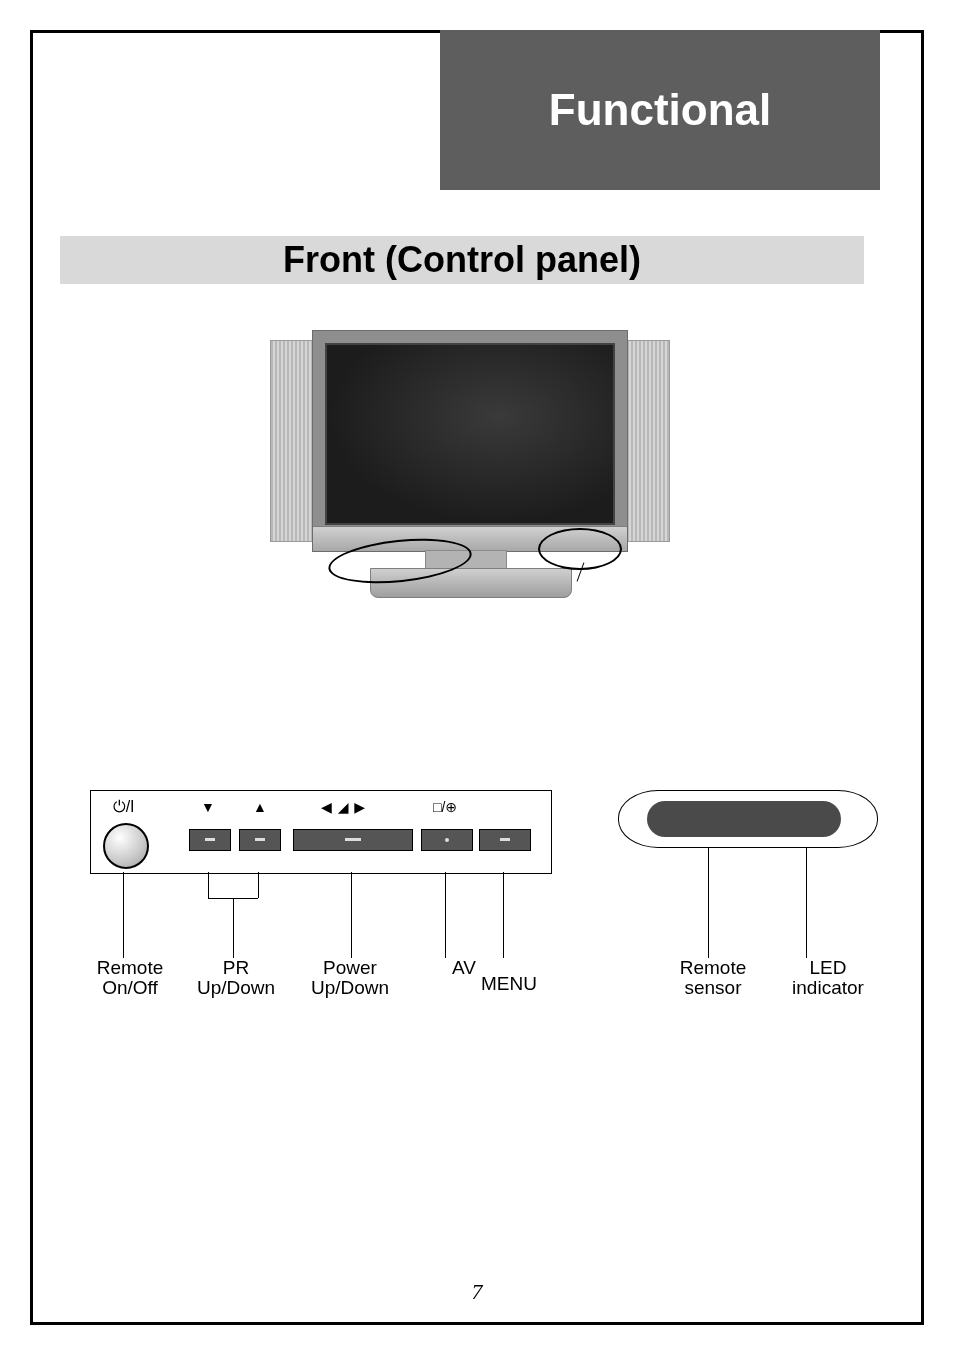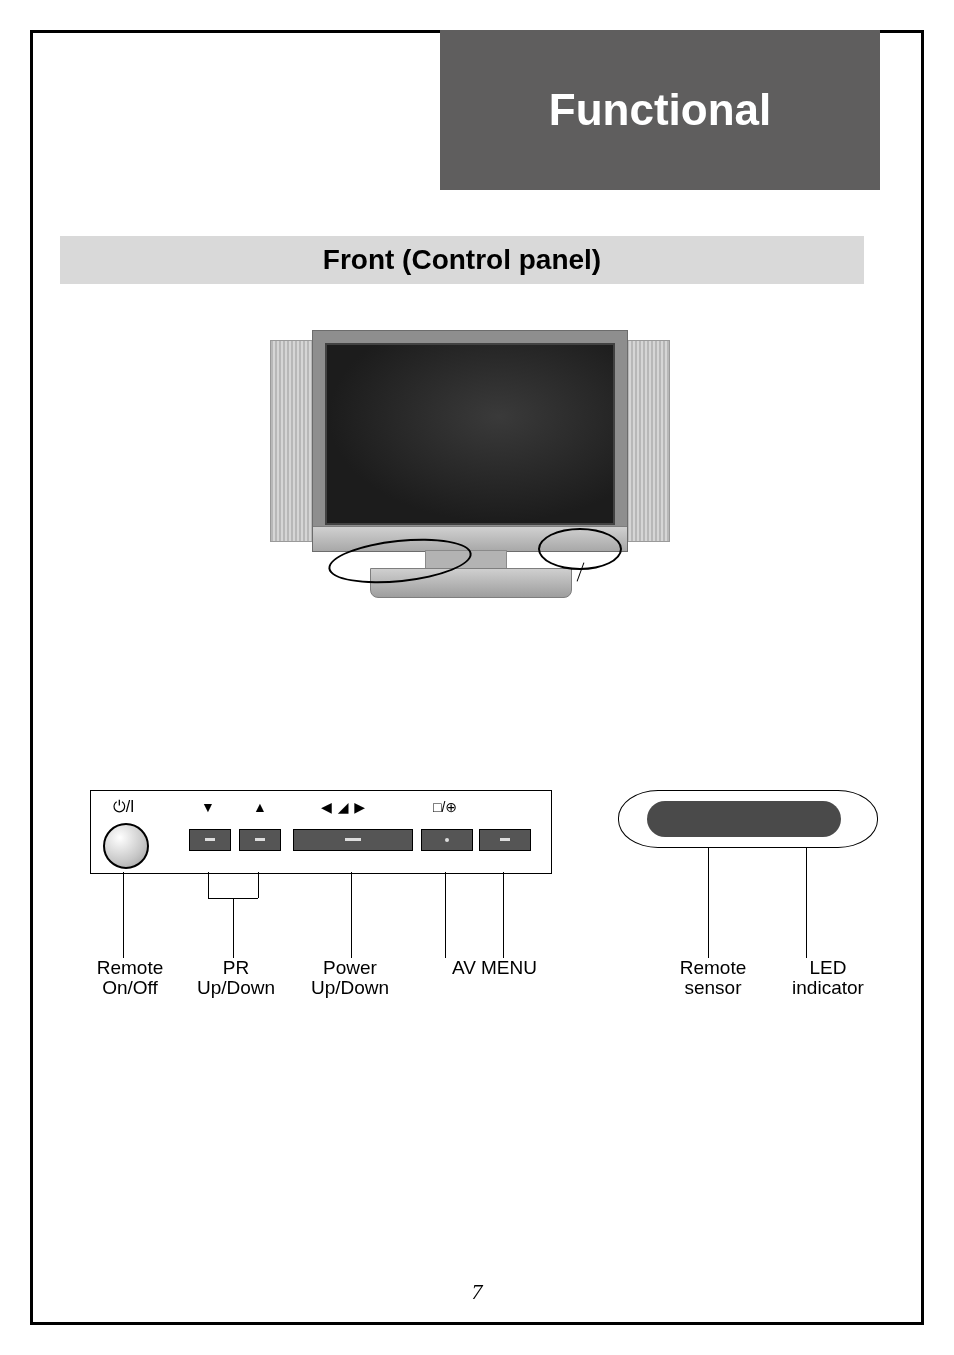--- a/index.html
+++ b/index.html
@@ -48,21 +48,21 @@
     left: 60px;
     right: 90px;
     top: 236px;
     height: 48px;
     background: #d9d9d9;
     display: flex;
     align-items: center;
     justify-content: center;
   }
   .section-title {
-    font-size: 28px;
+    font-size: 36px;
     font-weight: 600;
     color: #000;
     font-stretch: condensed;
   }
 
   
   .tv-wrap {
     position: absolute;
     left: 270px;
     top: 330px;
@@ -248,21 +248,21 @@
     height: 46px;
     font-size: 19px;
     line-height: 1.05;
     text-align: center;
   }
   .lbl { position:absolute; }
   .lbl-power { left: 0px;   width: 80px; }
   .lbl-pr    { left: 96px;  width: 100px; }
   .lbl-vol   { left: 210px; width: 100px; }
   .lbl-av    { left: 349px; width: 50px; }
-  .lbl-menu  { left: 384px; width: 70px; }
+  .lbl-menu  { left: 384px; width: 70px; margin-top: 16px; }
 
   
   .panel-right {
     position: absolute;
     left: 618px;
     top: 790px;
     width: 260px;
     height: 215px;
   }
   .oval-outer {

